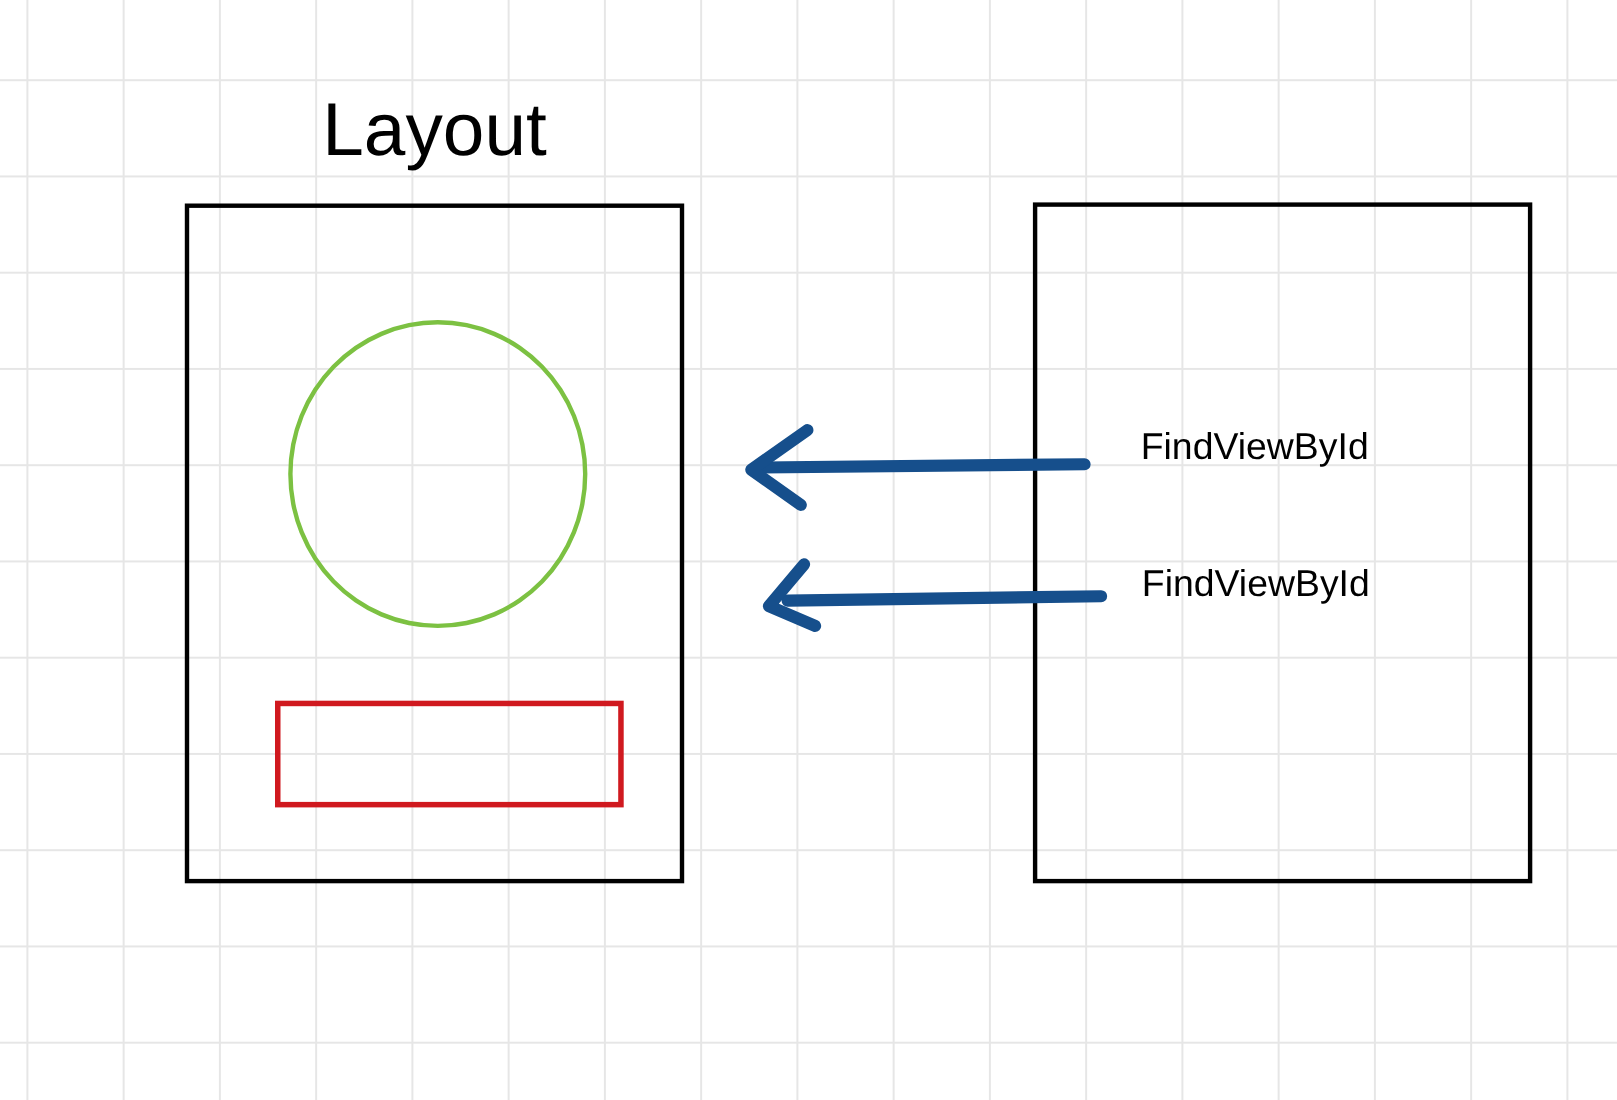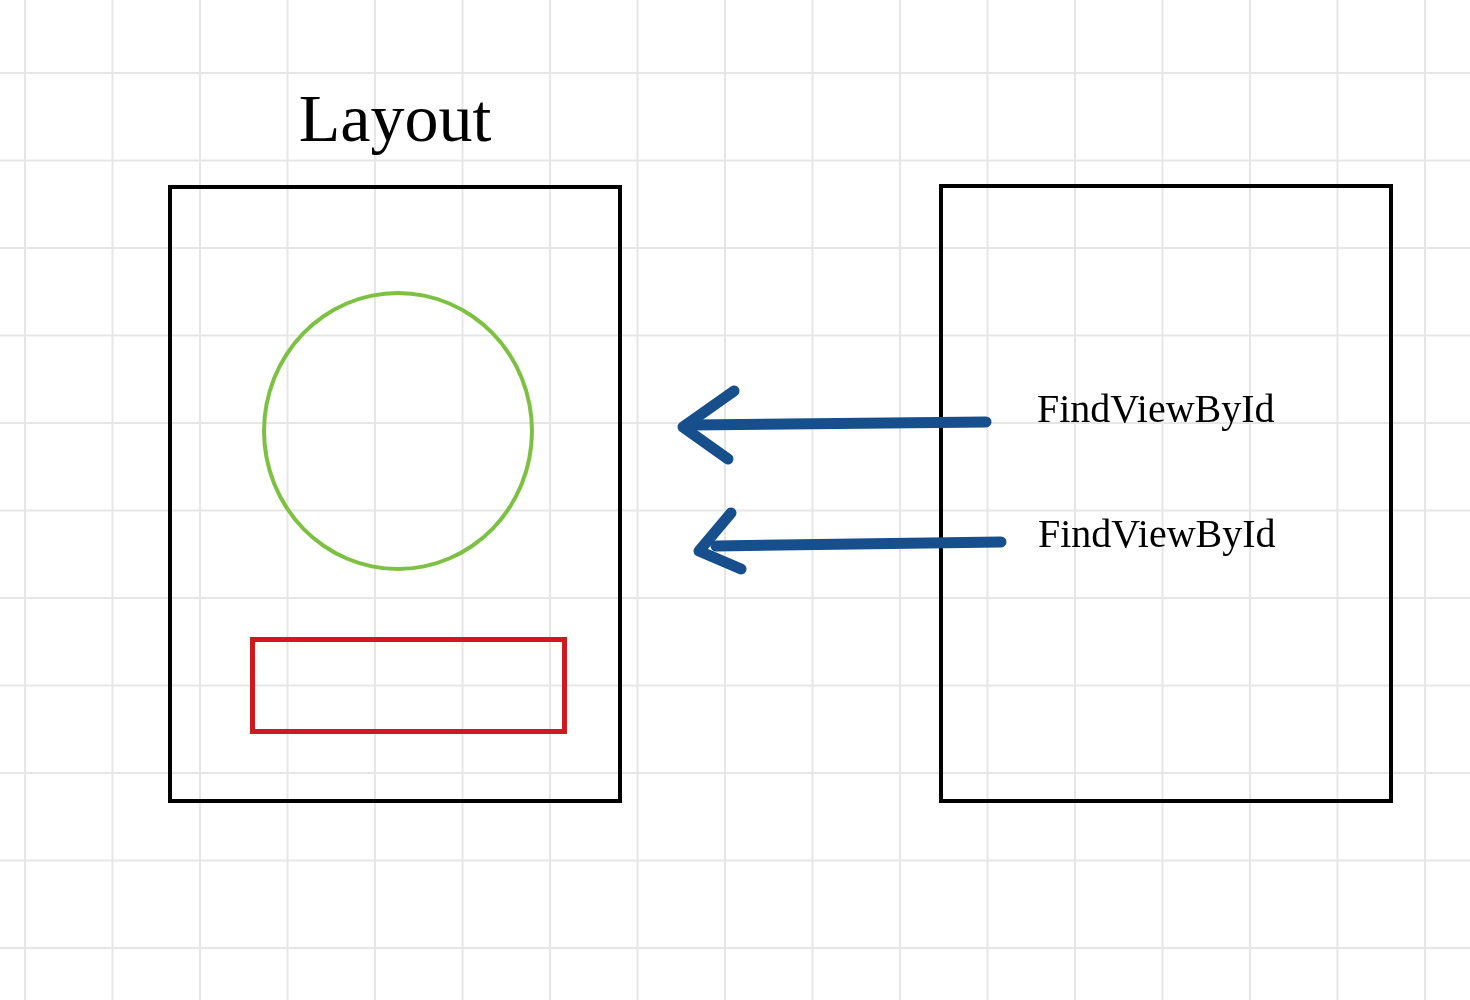--- a/index.html
+++ b/index.html
@@ -2,21 +2,21 @@
 <html style="--background: #FFFFFF; --grid-line: #E6E6E6; --box-border: #000000; --text: #000000; --circle-green: #7CC142; --rectangle-red: #D0191F; --arrow-blue: #164F8C;"><head>
 <meta charset="utf-8">
 <style>
   html, body { margin: 0; padding: 0; background: #ffffff; }
   .canvas {
     position: relative;
     width: 1470px;
     height: 1000px;
     background: var(--background, #ffffff);
     overflow: hidden;
-    font-family: Liberation Serif, serif;
+    font-family: Liberation Sans, sans-serif;
     color: var(--text, #000000);
   }
   .grid-layer {
     position: absolute;
     inset: 0;
     background-image:
       linear-gradient(to right,  var(--grid-line, #e6e6e6) 2px, transparent 2px),
       linear-gradient(to bottom, var(--grid-line, #e6e6e6) 2px, transparent 2px);
     background-size: 87.5px 87.5px;
     background-position: 24px 72px;
@@ -65,21 +65,21 @@
   .arrow-stroke {
     stroke: var(--arrow-blue, #164F8C);
     stroke-width: 11;
     fill: none;
     stroke-linecap: round;
     stroke-linejoin: round;
   }
 
   .fvb-label {
     position: absolute;
-    font-size: 40px;
+    font-size: 34px;
     line-height: 1;
     color: var(--text, #000000);
     white-space: nowrap;
   }
   #fvb-1 { left: 1037px; top: 389px; }
   #fvb-2 { left: 1038px; top: 514px; }
 </style>
 </head>
 <body>
 

